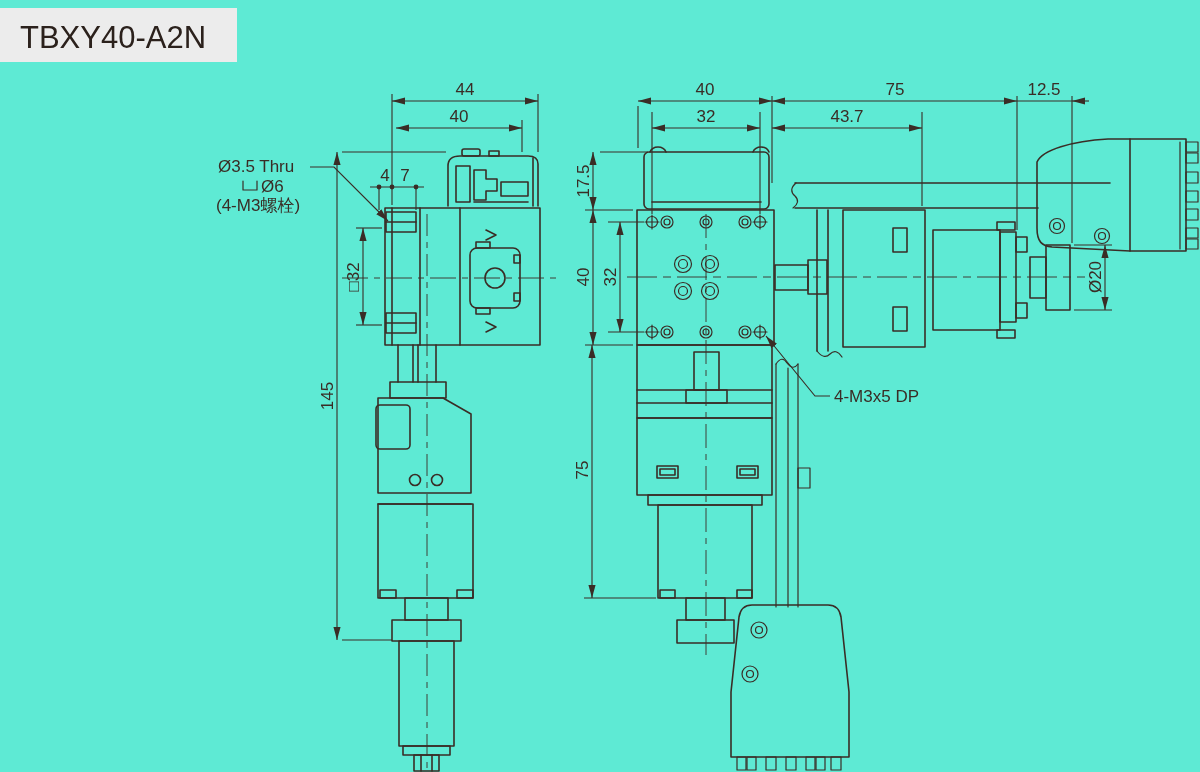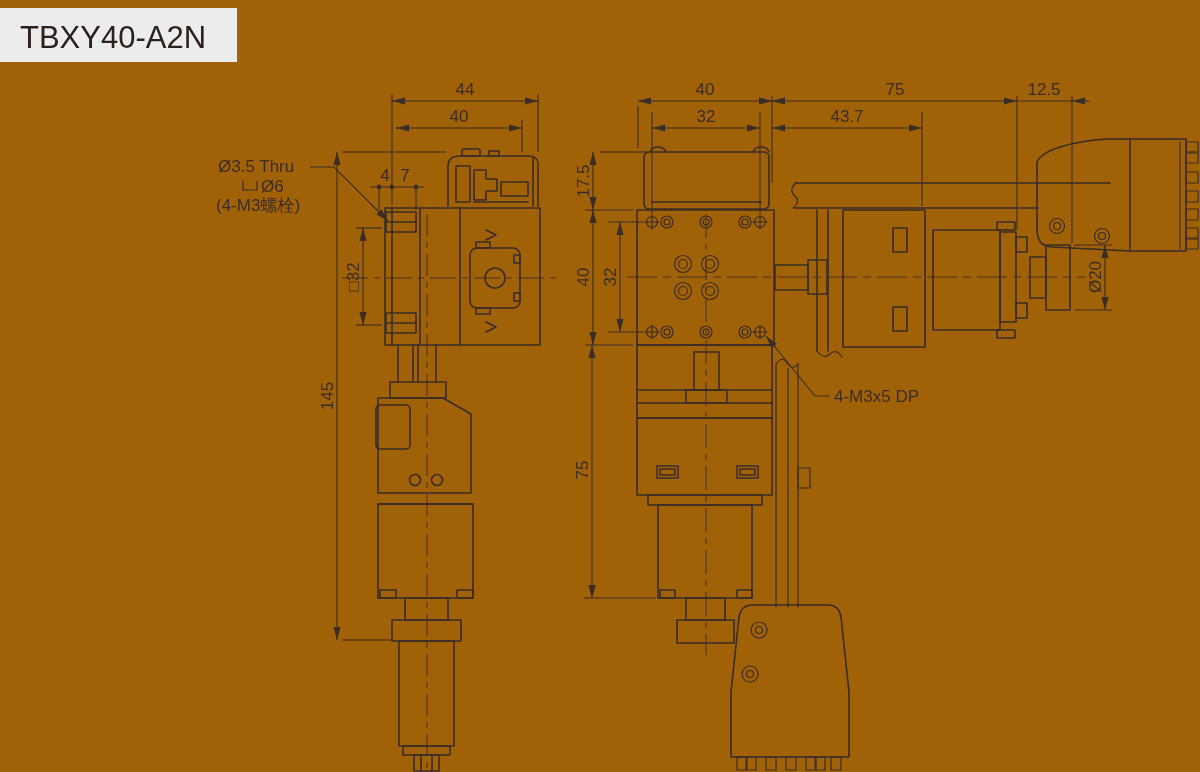--- a/index.html
+++ b/index.html
@@ -1,16 +1,16 @@
 <!DOCTYPE html>
 <html><head>
 <meta charset="utf-8">
 <style>
   html,body{margin:0;padding:0;background:#ffffff;}
-  .page{position:relative;width:1200px;height:772px;background:#a16207;overflow:hidden;
+  .page{position:relative;width:1200px;height:772px;background:#5eead4;overflow:hidden;
         font-family:"Liberation Sans","DejaVu Sans",sans-serif;}
   svg{display:block}
   .ol{fill:none;stroke:#3a2d26;stroke-width:1.6;stroke-linejoin:round;stroke-linecap:round;}
   .ol2{fill:none;stroke:#3a2d26;stroke-width:1.2;stroke-linejoin:round;stroke-linecap:round;}
   .dim{fill:none;stroke:#3a2d26;stroke-width:1.1;}
   .cl{fill:none;stroke:#3a2d26;stroke-width:0.9;}
   .dt{font-family:"Liberation Sans","DejaVu Sans",sans-serif;font-size:17px;fill:#3a2d26;}
   .nt{font-family:"Liberation Sans","DejaVu Sans",sans-serif;font-size:17px;fill:#3a2d26;}
   .ttl{font-family:"Liberation Sans","DejaVu Sans",sans-serif;font-size:31px;font-weight:500;fill:#2b211c;}
   .dot{fill:#3a2d26;stroke:none;}

